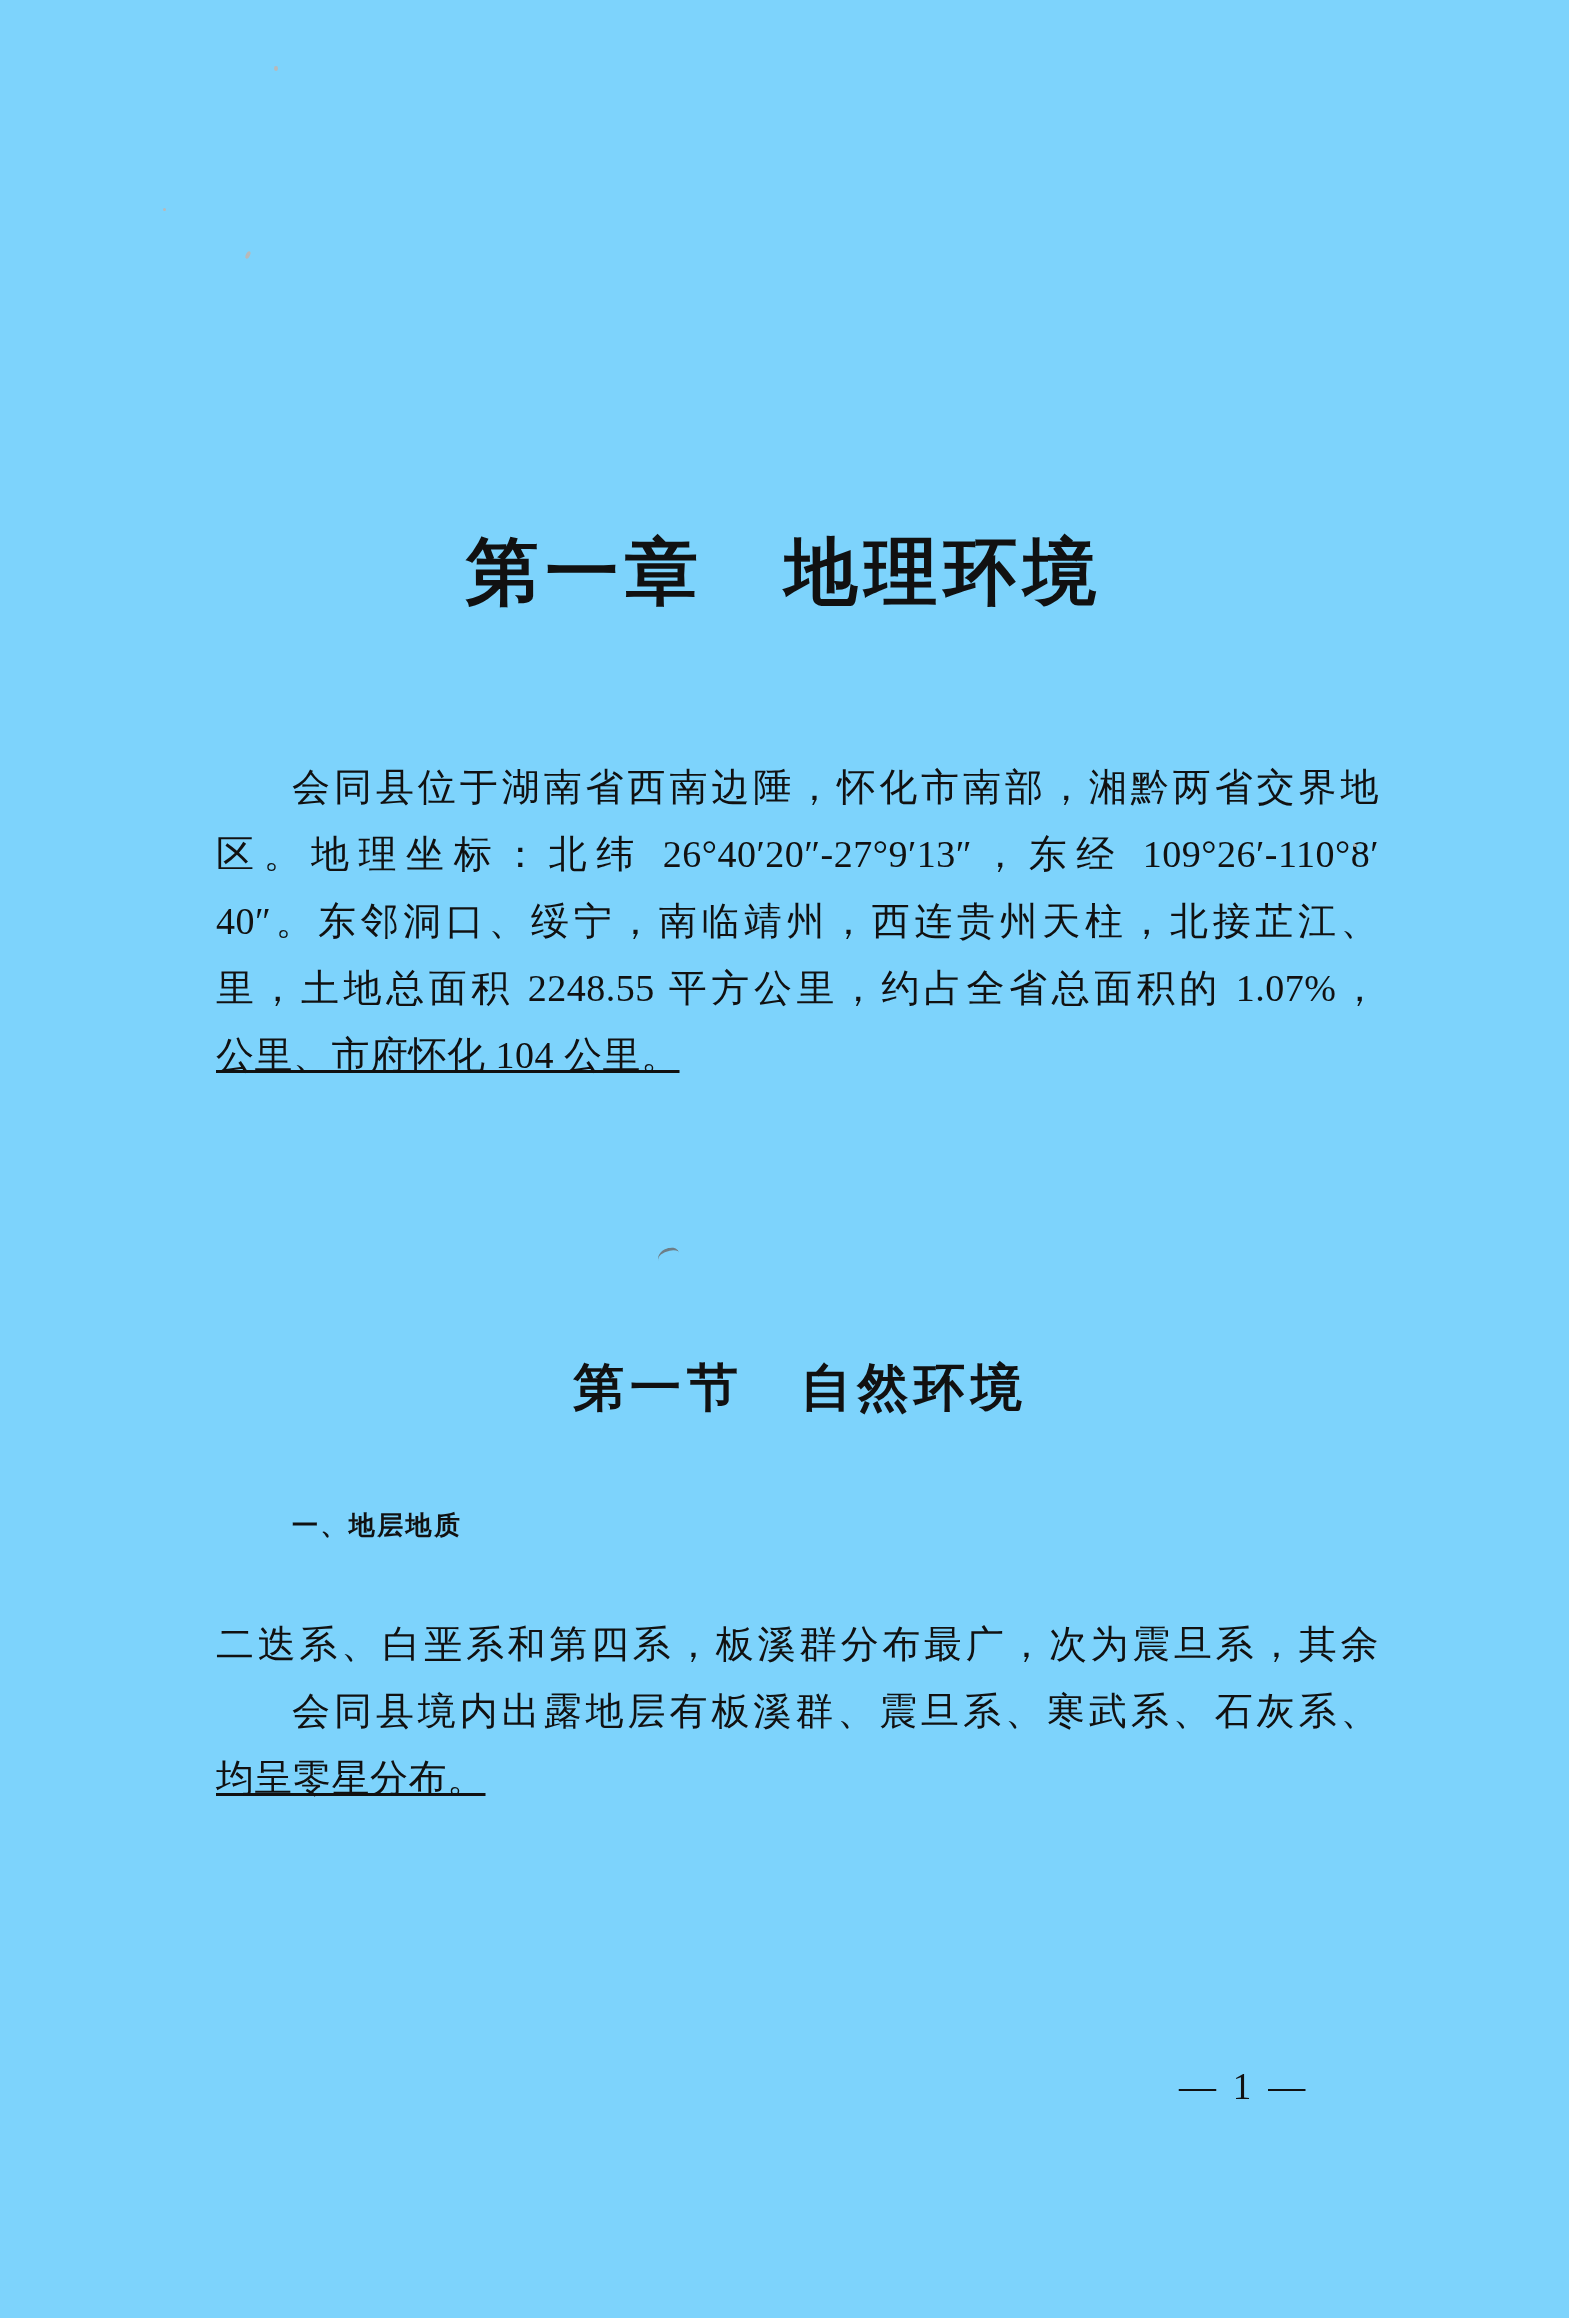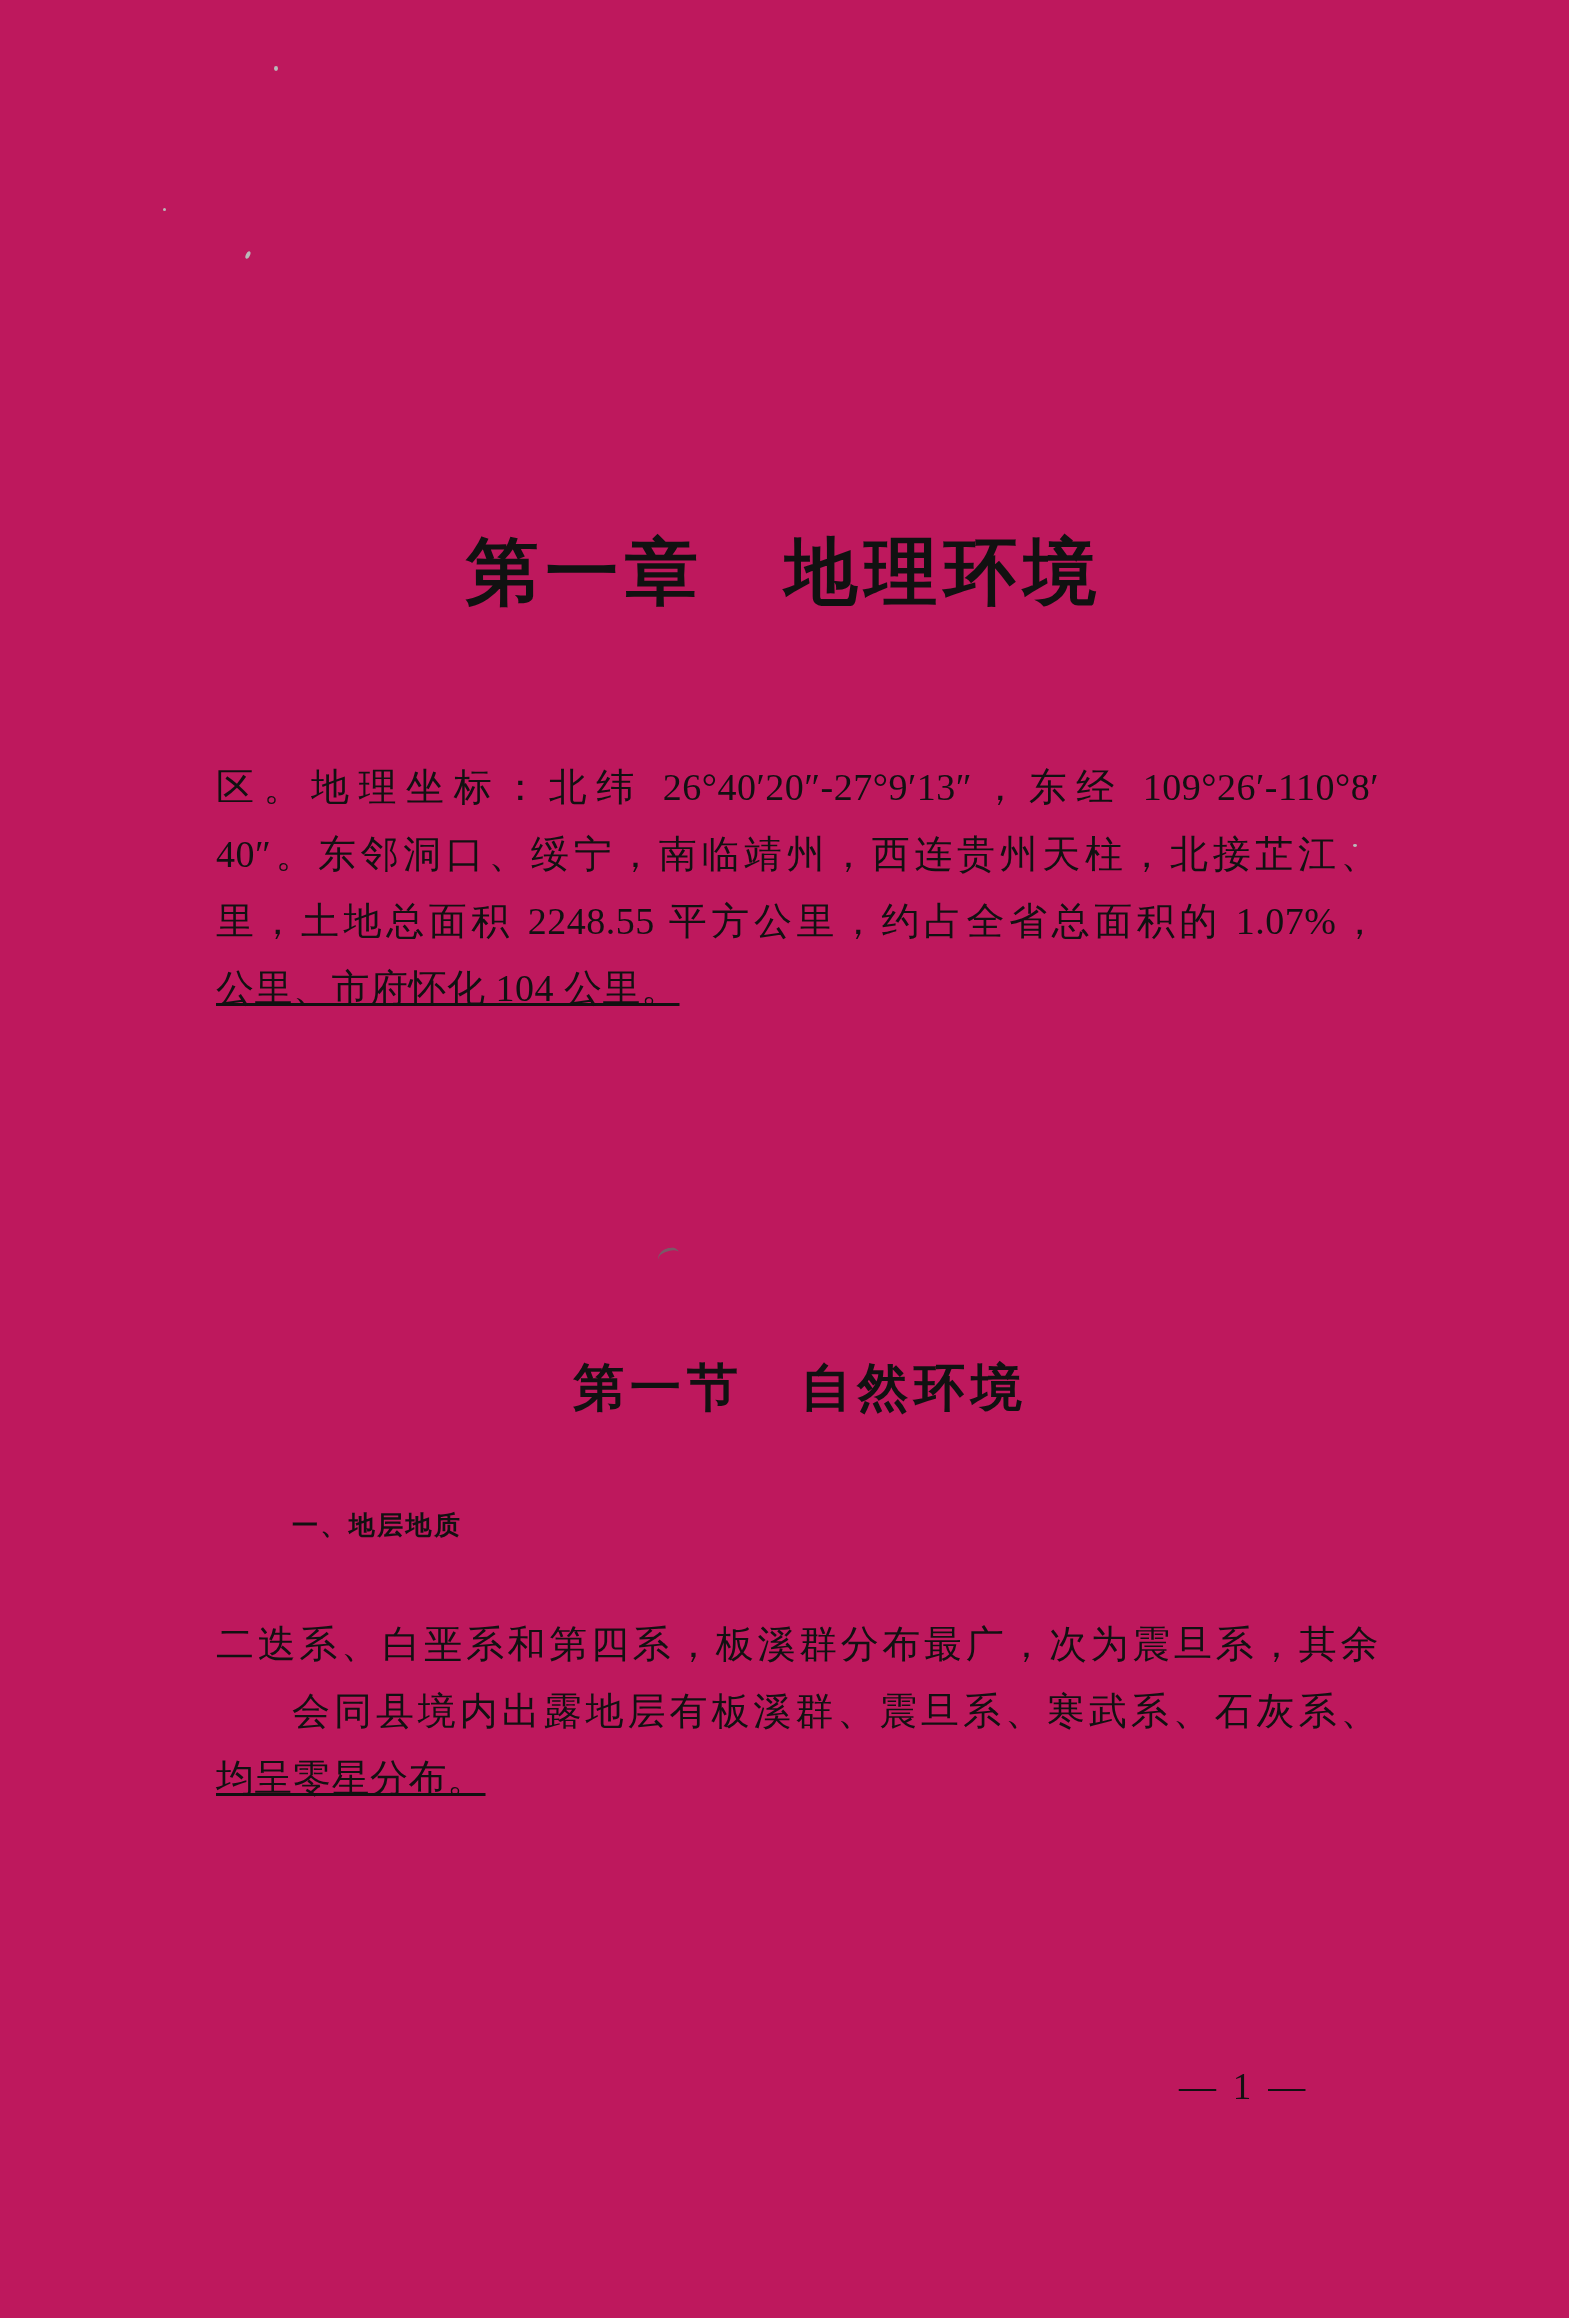--- a/index.html
+++ b/index.html
@@ -5,21 +5,21 @@
   html, body {
     margin: 0;
     padding: 0;
     background: #e8e8e8;
   }
   .page {
     position: relative;
     width: 1569px;
     height: 2319px;
     margin: 0 auto;
-    background: #be185d;
+    background: #7dd3fc;
     overflow: hidden;
     color: #111111;
     font-family: "Liberation Serif", "DejaVu Serif", serif;
   }
   .chapter-title {
     position: absolute;
     top: 529px;
     left: 0;
     width: 100%;
     margin: 0;
@@ -112,20 +112,21 @@
   .speck-4 { top: 844px; left: 1353px; width: 3.8px;  height: 2.9px;  }
 </style>
 </head>
 <body>
 
 <div class="page">
 
   <h1 class="chapter-title">第一章　地理环境</h1>
 
   <div class="body-block para-intro">
+    <div class="line indent">会同县位于湖南省西南边陲，怀化市南部，湘黔两省交界地</div>
     <div class="line">区。地理坐标：北纬 26°40′20″-27°9′13″，东经 109°26′-110°8′</div>
     <div class="line">40″。东邻洞口、绥宁，南临靖州，西连贵州天柱，北接芷江、</div>
     <div class="line">里，土地总面积 2248.55 平方公里，约占全省总面积的 1.07%，</div>
     <div class="line last">公里、市府怀化 104 公里。</div>
   </div>
 
   <div class="ink-mark"></div>
 
   <h2 class="section-title">第一节　自然环境</h2>
 

